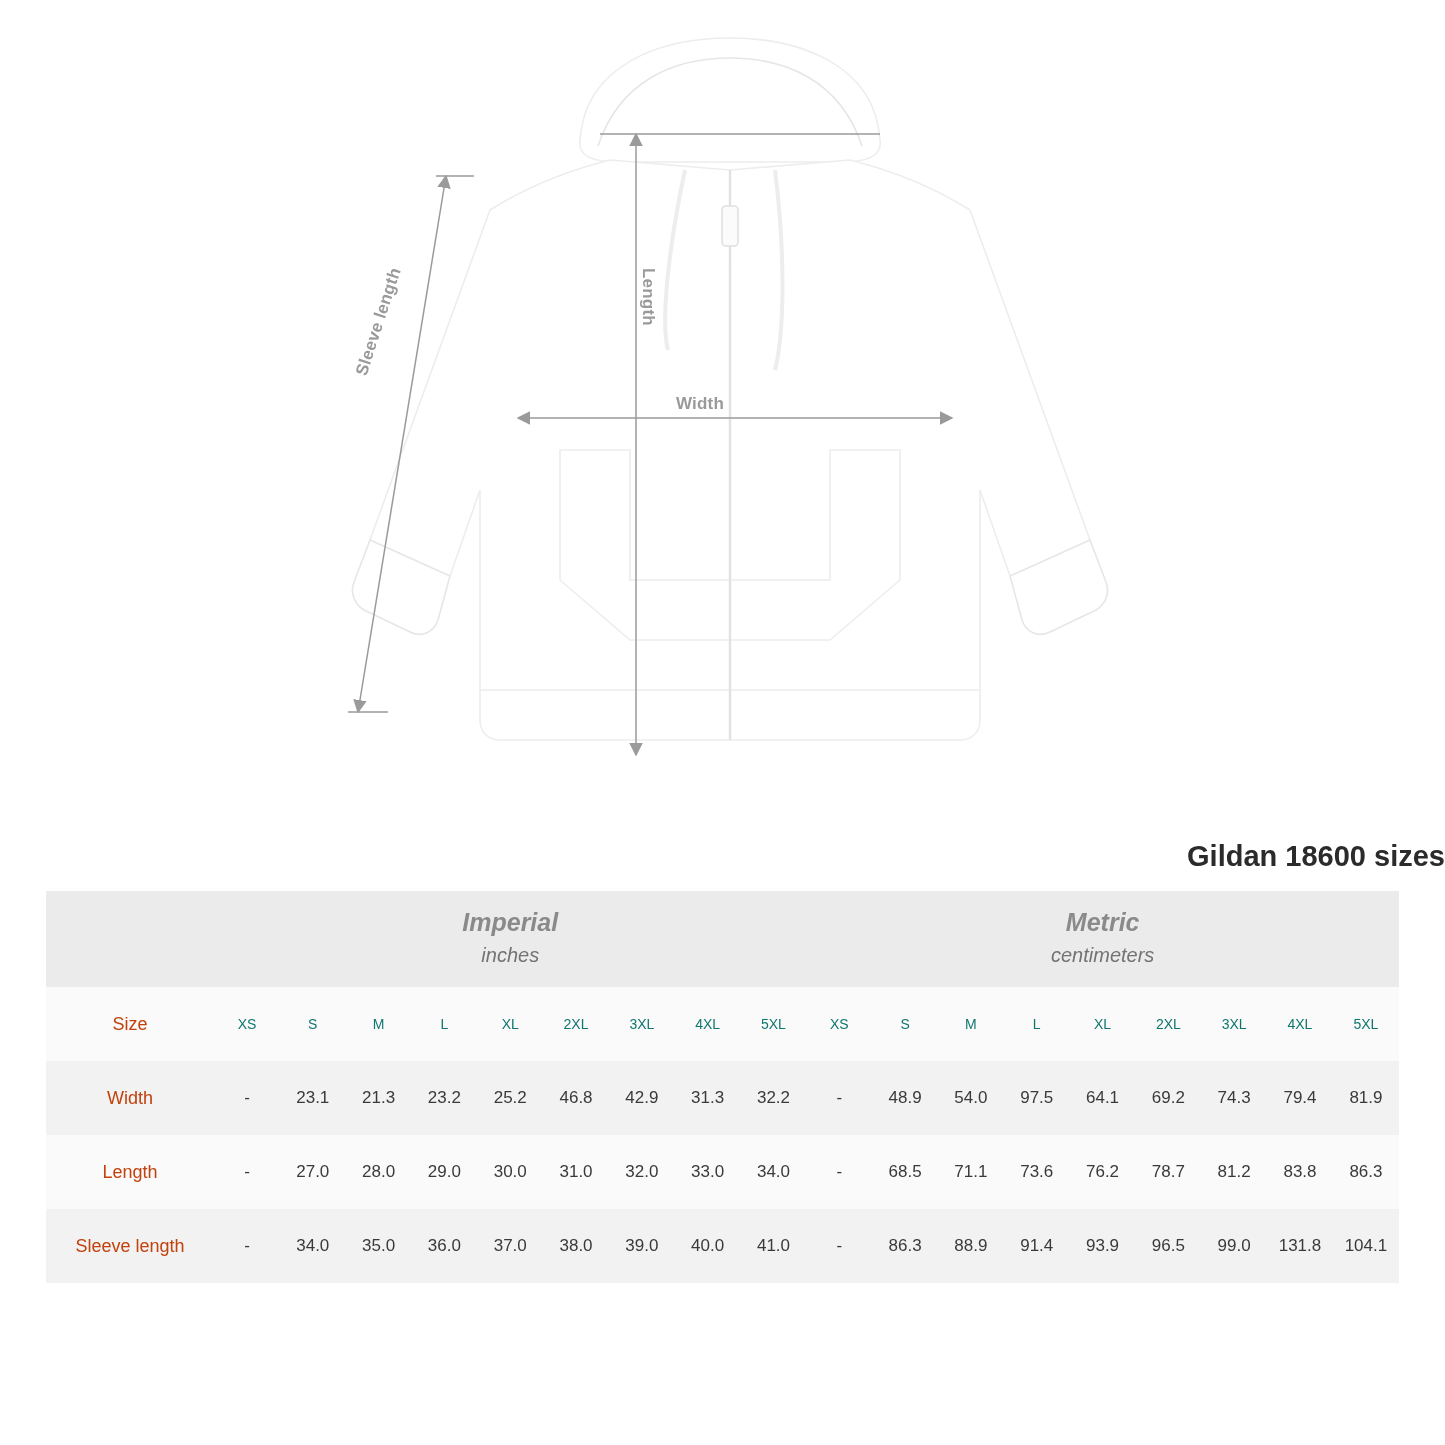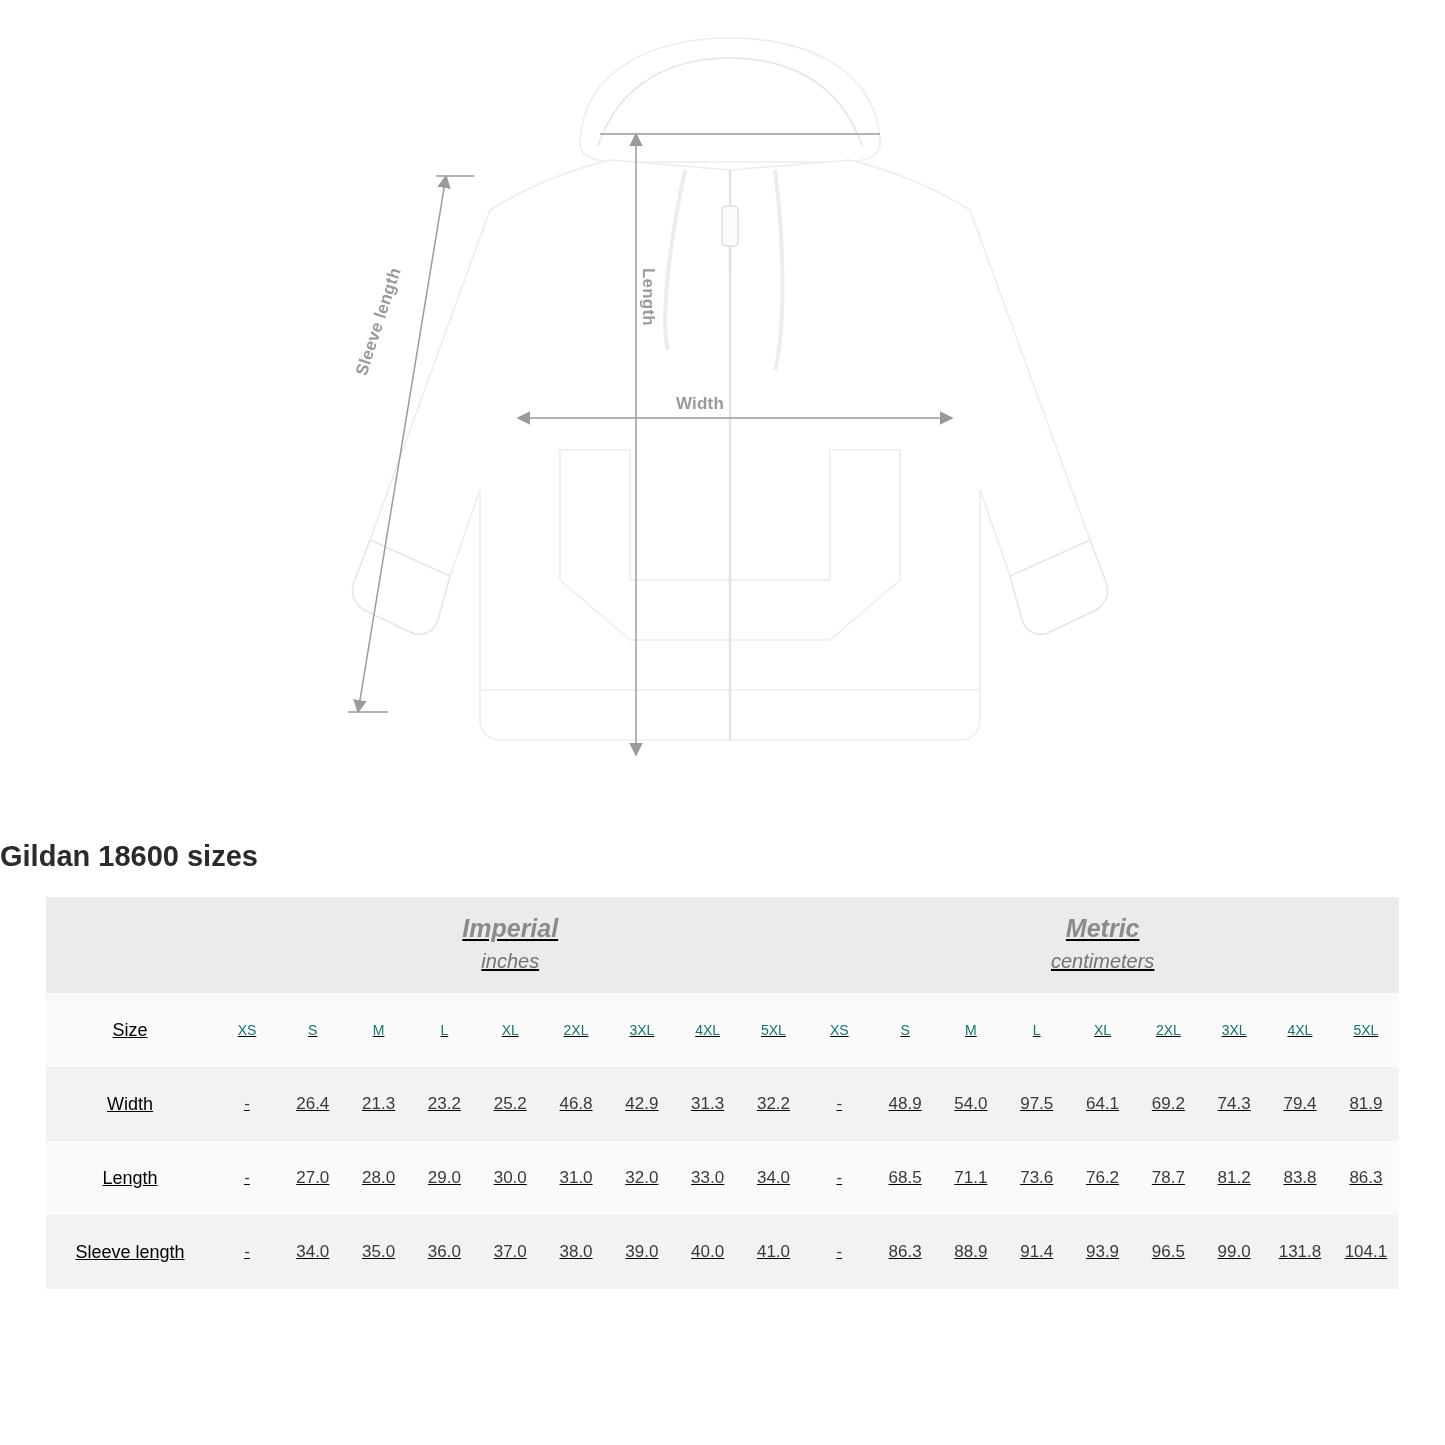--- a/index.html
+++ b/index.html
@@ -48,40 +48,39 @@
   .label-sleeve {
     left: 352px;
     top: 372px;
     transform: rotate(-72deg);
     transform-origin: left top;
     white-space: nowrap;
   }
 
   
   .title-block {
-    text-align: left;
+    text-align: right;
     margin-top: 10px;
   }
   .chart-title {
     font-size: 29px;
     font-weight: bold;
     color: #2b2b2b;
     margin: 0 0 14px 0;
   }
   .chart-note {
     font-size: 16.5px;
     font-style: italic;
     color: #6a6a6a;
     margin: 0;
   }
 
   
   .table-wrap {
-    margin: 24px 46px 0 46px;
-    text-decoration: underline;
+    margin: 18px 46px 0 46px;
   }
   table.size-table {
     border-collapse: collapse;
     width: 1353px;
     table-layout: fixed;
   }
   table.size-table td, table.size-table th {
     text-align: center;
     font-weight: normal;
   }
@@ -116,21 +115,21 @@
   .data-row td {
     height: 74px;
     font-size: 17px;
     color: #3a3a3a;
   }
   .data-row.alt td { background: #f2f2f2; }
   .data-row.plain td { background: #fafafa; }
   td.rowlabel {
     font-weight: bold;
     font-size: 18px;
-    color: #000000;
+    color: #c2410c;
   }
   .col-label { width: 168px; }
   .col-data { width: 65.8px; }
 </style>
 </head>
 <body>
 
 <div class="page">
 
   <div class="illustration">
@@ -245,21 +244,21 @@
           <td>XL</td>
           <td>2XL</td>
           <td>3XL</td>
           <td>4XL</td>
           <td>5XL</td>
         </tr>
 
         <tr class="data-row alt">
           <td class="rowlabel">Width</td>
           <td>-</td>
-          <td>26.4</td>
+          <td>23.1</td>
           <td>21.3</td>
           <td>23.2</td>
           <td>25.2</td>
           <td>46.8</td>
           <td>42.9</td>
           <td>31.3</td>
           <td>32.2</td>
           <td>-</td>
           <td>48.9</td>
           <td>54.0</td>

